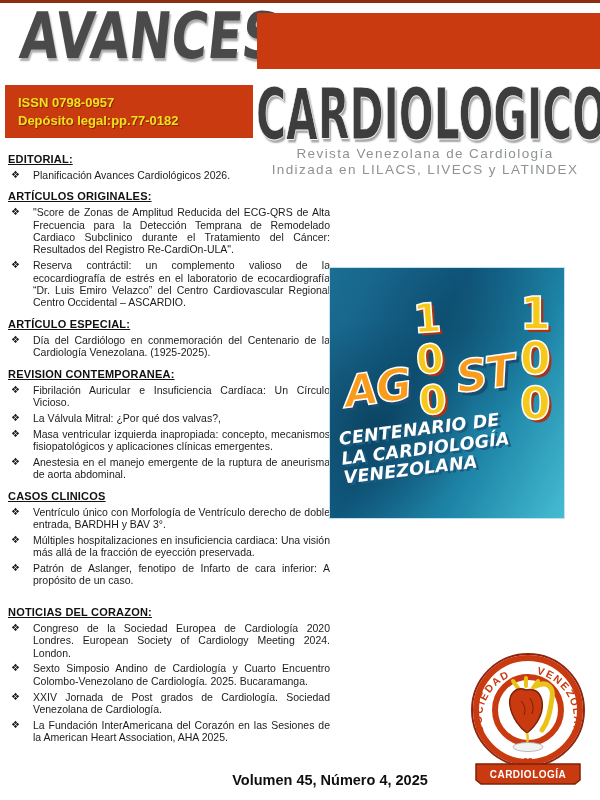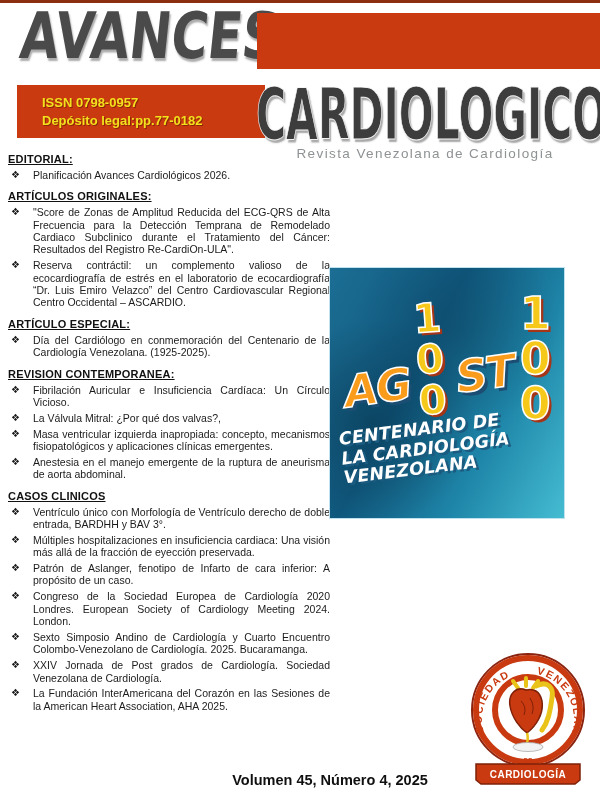--- a/index.html
+++ b/index.html
@@ -26,21 +26,21 @@
     transform-origin: left top;
     text-shadow: 2px 3px 2px rgba(70,70,70,0.45);
   }
   .redbox-right {
     position: absolute; left: 257px; top: 13px; width: 343px; height: 56px;
     background: #c93a10;
   }
   .redbox-issn {
     position: absolute; left: 5px; top: 85px; width: 248px; height: 53px;
     background: #c93a10;
-    box-sizing: border-box; padding: 9px 0 0 25px; margin-left: 12px;
+    box-sizing: border-box; padding: 9px 0 0 13px;
   }
   .issn-line {
     color: #f2e11c; font-weight: bold; font-size: 13px; line-height: 1.35;
     text-shadow: 1px 1px 0 rgba(90,20,0,0.55);
     white-space: nowrap;
   }
   .title-cardiologicos {
     position: absolute; left: 256px; top: 80px;
     font-family: "DejaVu Sans", sans-serif;
     font-size: 72px; font-weight: bold; color: #3d3d3d;
@@ -130,20 +130,21 @@
 
   <div class="redbox-issn">
     <div class="issn-line">ISSN 0798-0957</div>
     <div class="issn-line">Depósito legal:pp.77-0182</div>
   </div>
 
   <div class="title-cardiologicos">CARDIOLOGICOS</div>
 
   <div class="subtitle">
     <div>Revista Venezolana de Cardiología</div>
+    <div>Indizada en LILACS, LIVECS y LATINDEX</div>
   </div>
 
   <div class="toc">
       <div class="toc-heading">EDITORIAL:</div>
       <div class="toc-item">
         <span class="bullet">❖</span>
         <div class="toc-text">Planificación Avances Cardiológicos 2026.</div>
       </div>
       <div class="toc-heading">ARTÍCULOS ORIGINALES:</div>
       <div class="toc-item">
@@ -182,20 +183,21 @@
         <div class="toc-text">Ventrículo único con Morfología de Ventrículo derecho de doble entrada, BARDHH y BAV 3°.</div>
       </div>
       <div class="toc-item">
         <span class="bullet">❖</span>
         <div class="toc-text">Múltiples hospitalizaciones en insuficiencia cardiaca: Una visión más allá de la fracción de eyección preservada.</div>
       </div>
       <div class="toc-item">
         <span class="bullet">❖</span>
         <div class="toc-text">Patrón de Aslanger, fenotipo de Infarto de cara inferior: A propósito de un caso.</div>
       </div>
+      <div class="toc-heading toc-heading-gap">NOTICIAS DEL CORAZON:</div>
       <div class="toc-item">
         <span class="bullet">❖</span>
         <div class="toc-text">Congreso de la Sociedad Europea de Cardiología 2020 Londres. European Society of Cardiology Meeting 2024. London.</div>
       </div>
       <div class="toc-item">
         <span class="bullet">❖</span>
         <div class="toc-text">Sexto Simposio Andino de Cardiología y Cuarto Encuentro Colombo-Venezolano de Cardiología. 2025. Bucaramanga.</div>
       </div>
       <div class="toc-item">
         <span class="bullet">❖</span>

